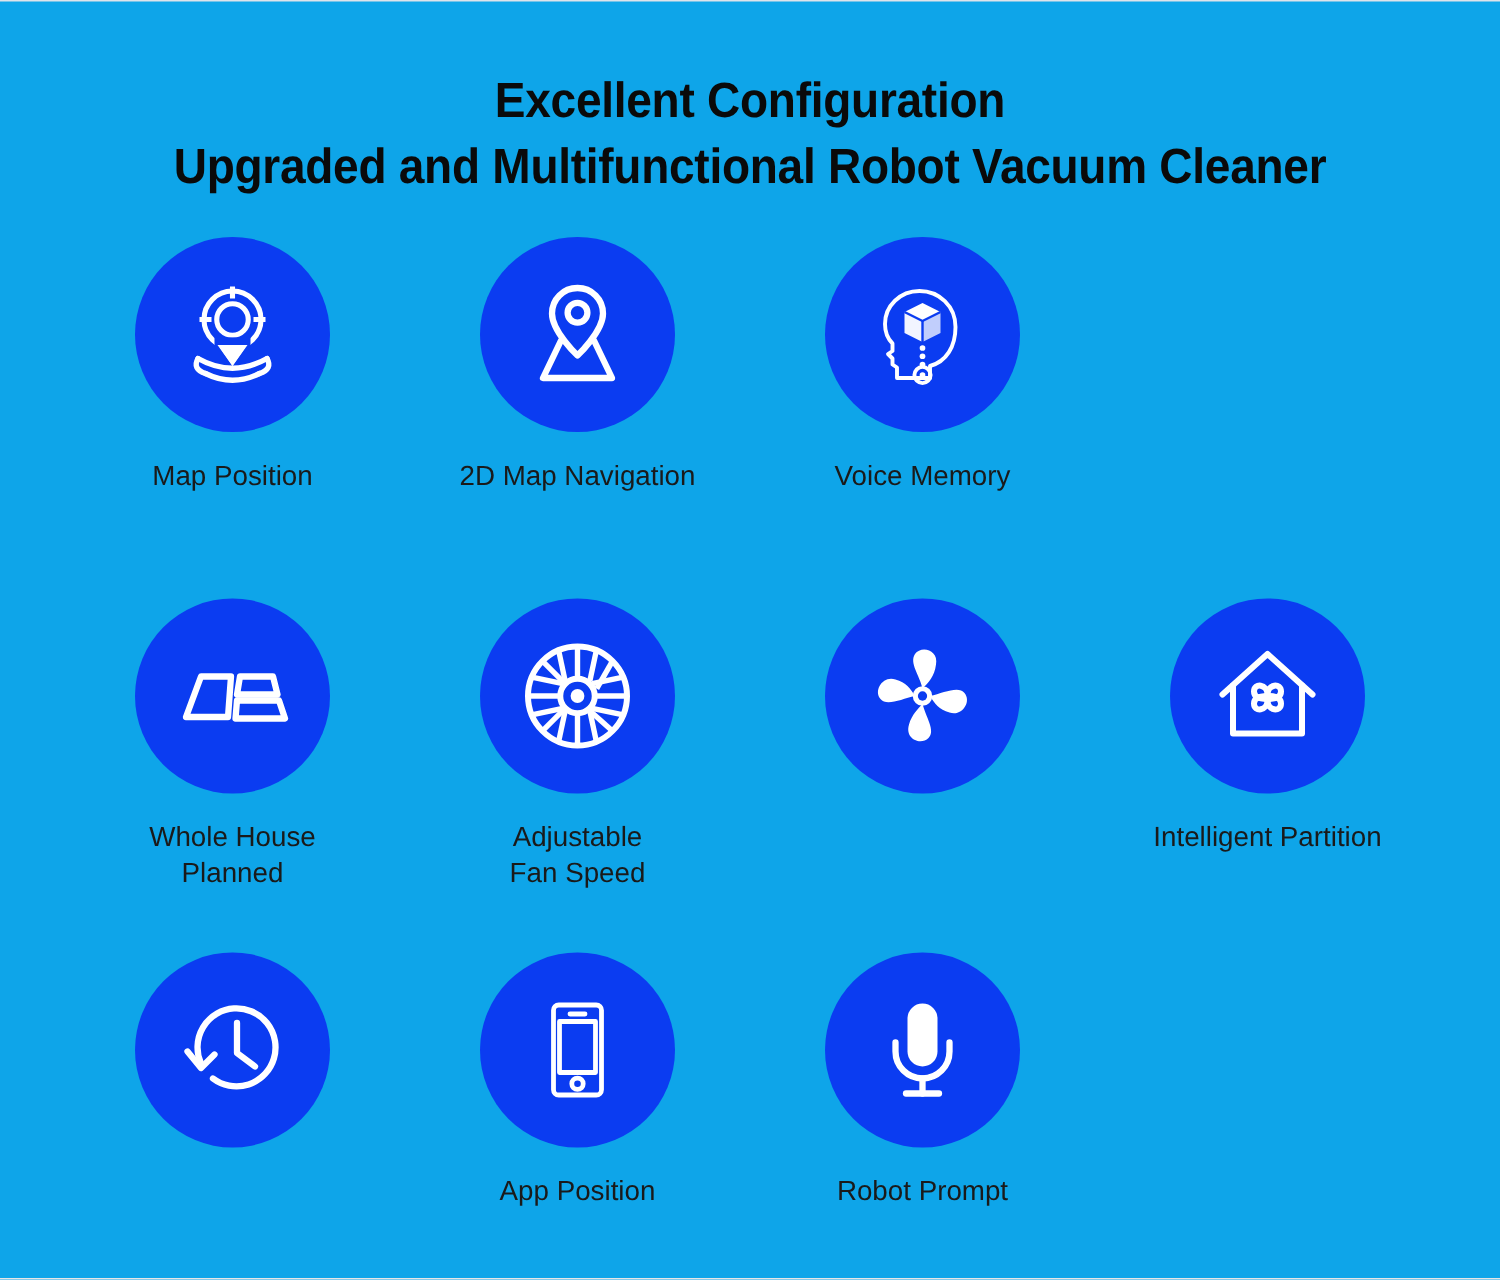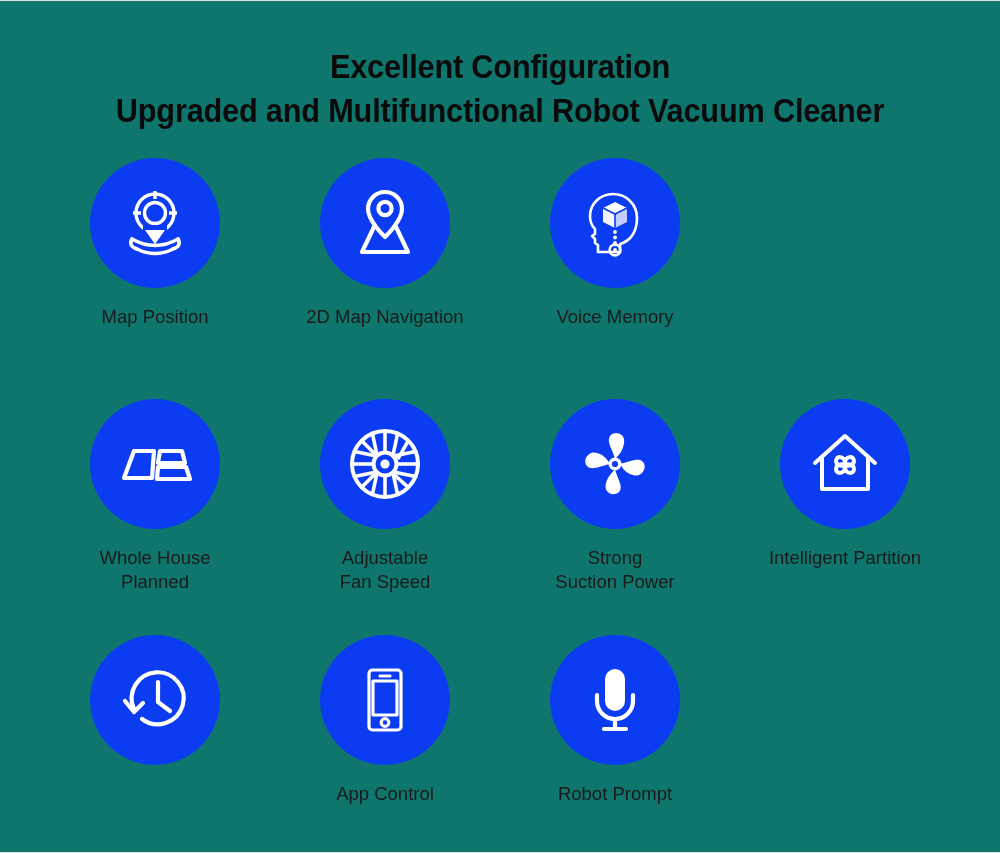--- a/index.html
+++ b/index.html
@@ -13,21 +13,21 @@
     font-family: "Liberation Sans", sans-serif;
     overflow: hidden;
     position: relative;
   }
   .page {
     width: 1000px;
     height: 853px;
     box-sizing: border-box;
     border-top: 1px solid #dfe3ea;
     border-bottom: 1px solid #e6e6e6;
-    background: #0f766e;
+    background: #0ea5e9;
     position: relative;
   }
   .title-block {
     text-align: center;
     padding-top: 44px;
   }
   .title-line {
     font-family: "Liberation Sans", sans-serif;
     font-weight: bold;
     color: #0a0a0a;
@@ -203,22 +203,20 @@
           <g fill="#fff">
             <path d="M43 38 C41 29 34 21 38 15 c4 -6 16 -3 14 7 c-1 8 -5 12 -9 16 z"></path>
             <path d="M48 43 C57 41 67 36 71 41 c5 6 -2 16 -10 13 c-7 -2 -10 -6 -13 -11 z"></path>
             <path d="M43 48 C45 57 52 66 47 71 c-5 5 -16 1 -13 -9 c2 -7 6 -10 9 -14 z"></path>
             <path d="M38 43 C29 45 19 50 15 45 c-5 -6 2 -16 10 -13 c7 2 10 6 13 11 z"></path>
           </g>
           <circle cx="43" cy="43" r="6.5" fill="#fff"></circle>
           <circle cx="43" cy="43" r="3.1" fill="#0b3cf1"></circle>
         </svg>
       </div>
-      <div class="label">Strong
-Suction Power</div>
     </div>
 
     <div class="cell">
       <div class="circle">
         <svg width="86" height="86" viewBox="0 0 86 86">
           <g fill="none" stroke="#fff" stroke-width="4" stroke-linejoin="round" stroke-linecap="round">
             <path d="M13 42 L43 15 L73 42"></path>
             <path d="M20 36 L20 68 L66 68 L66 36"></path>
             <path d="M43 42 c0 -7 -9 -8 -9 -2 c0 4 4 5 9 5 z"></path>
             <path d="M43 42 c0 -7 9 -8 9 -2 c0 4 -4 5 -9 5 z"></path>
@@ -249,21 +247,21 @@
       <div class="circle">
         <svg width="86" height="86" viewBox="0 0 86 86">
           <g fill="none" stroke="#fff" stroke-width="3.2" stroke-linejoin="round" stroke-linecap="round">
             <rect x="27" y="13" width="32" height="60" rx="3.5"></rect>
             <rect x="31" y="24" width="24" height="34"></rect>
             <path d="M38 19 L48 19"></path>
             <circle cx="43" cy="65.5" r="3.8"></circle>
           </g>
         </svg>
       </div>
-      <div class="label">App Control</div>
+      <div class="label">App Position</div>
     </div>
 
     <div class="cell">
       <div class="circle">
         <svg width="86" height="86" viewBox="0 0 86 86">
           <rect x="33" y="12" width="20" height="42" rx="10" fill="#fff"></rect>
           <g fill="none" stroke="#fff" stroke-width="4.2" stroke-linecap="round">
             <path d="M25 38 v6 a18 18 0 0 0 36 0 v-6"></path>
             <path d="M43 62 v10"></path>
             <path d="M32 72 h22"></path>

